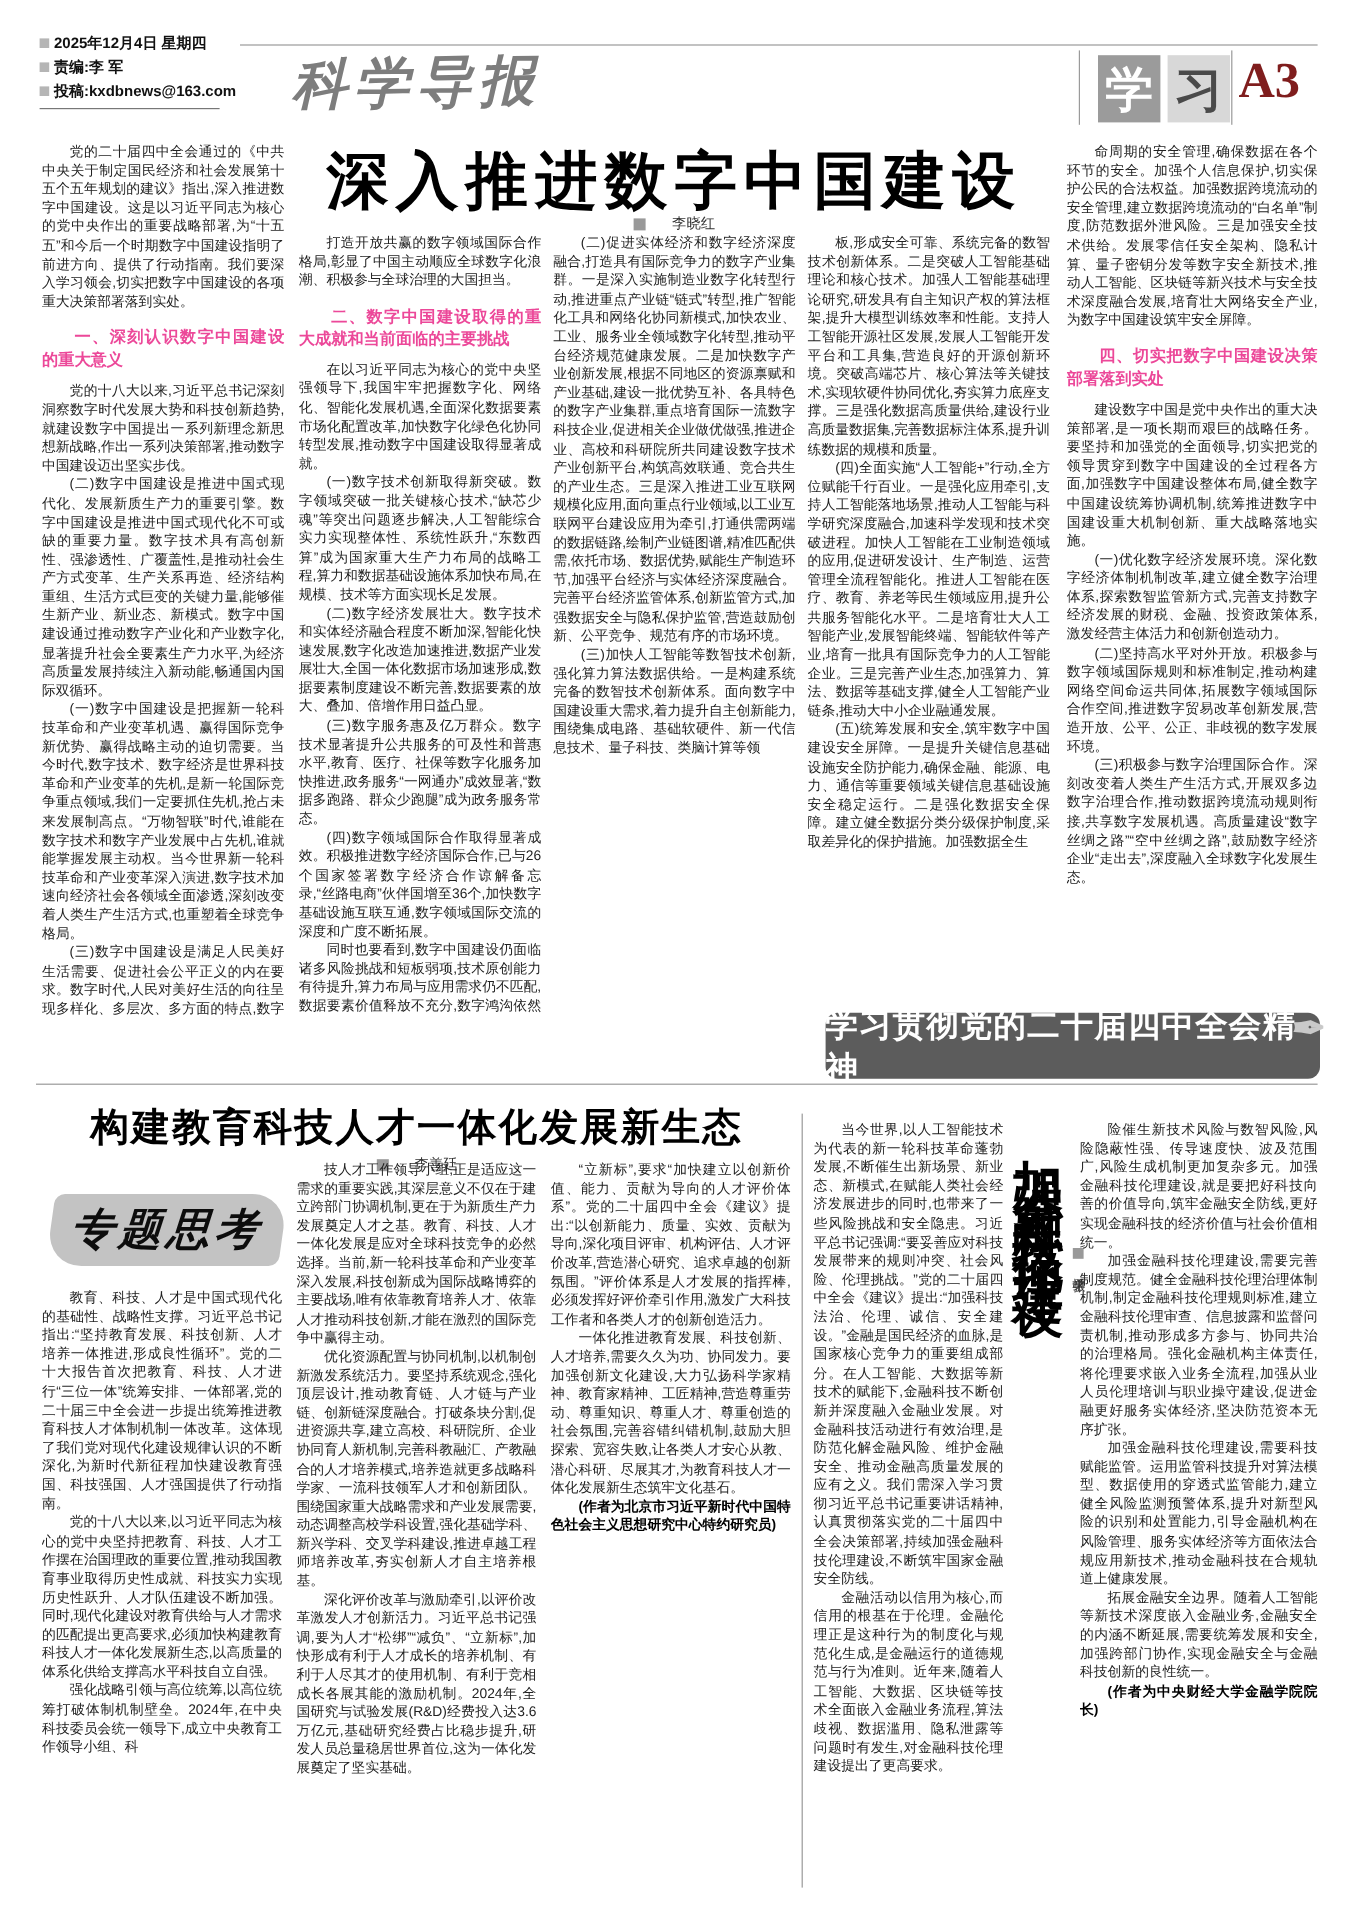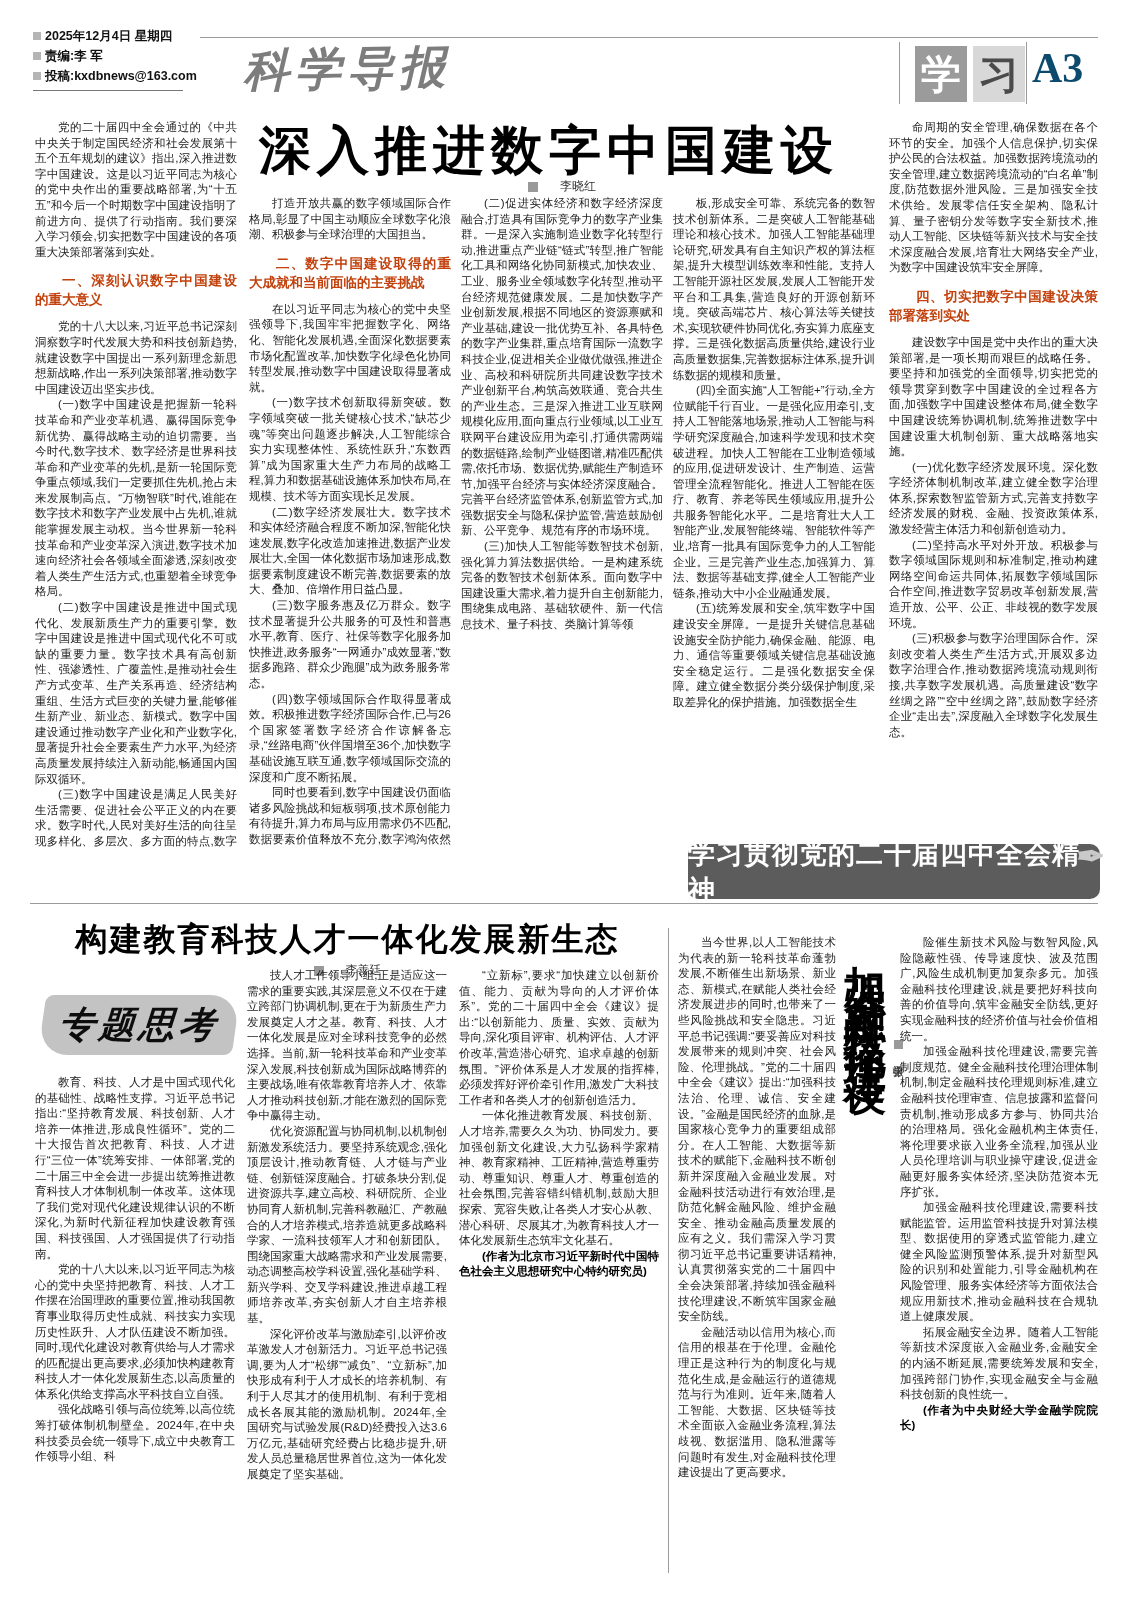--- a/index.html
+++ b/index.html
@@ -16,30 +16,30 @@
   .hdr-info { position:absolute; left:33px; top:26px; width:190px; font-size:12.5px; font-weight:bold; color:#111; line-height:20px; }
   .hdr-info .row { display:flex; align-items:center; }
   .sq-bullet { display:inline-block; width:8px; height:8px; background:#b5b5b5; margin-right:4px; flex:0 0 auto; }
   .hdr-underline { position:absolute; left:33px; top:90px; width:150px; height:1px; background:#777; }
   .masthead { position:absolute; left:243px; top:38px; width:260px; font-family:"Liberation Serif", serif;
     font-style:italic; font-weight:bold; font-size:46px; color:#7d7d7d; letter-spacing:6px; transform:rotate(-1deg); }
   .badge-box { position:absolute; top:46px; width:52px; height:56px; display:flex; align-items:center; justify-content:center;
     font-size:40px; font-weight:900; }
   .badge-xue { left:915px; background:#9b9b9b; color:#ffffff; }
   .badge-xi  { left:973px; background:#d8d8d8; color:#4a4a4a; }
-  .page-no { position:absolute; left:1032px; top:44px; font-family:"Liberation Serif", serif; font-weight:bold; font-size:42px; color:#0c4a6e; }
+  .page-no { position:absolute; left:1032px; top:44px; font-family:"Liberation Serif", serif; font-weight:bold; font-size:42px; color:#7f1d1d; }
 
   
   .col { position:absolute; overflow:hidden; font-size:11.5px; line-height:15.6px; text-align:justify; color:#222; }
   .para { text-indent:2em; }
-  .sec-heading { font-weight:bold; font-size:13.5px; line-height:19px; margin:11px 0 10px; text-indent:2em; color:#c2410c; }
+  .sec-heading { font-weight:bold; font-size:13.5px; line-height:19px; margin:11px 0 10px; text-indent:2em; color:#ec4899; }
   .attr-line { font-weight:bold; text-indent:2em; color:#000; }
 
   
-  .main-title { position:absolute; left:236px; top:116px; width:626px; text-align:center;
+  .main-title { position:absolute; left:249px; top:116px; width:626px; text-align:center;
     font-size:52px; font-weight:900; letter-spacing:6px; color:#000; white-space:nowrap; }
   .byline { position:absolute; font-size:12px; color:#333; display:flex; align-items:center; justify-content:center; gap:22px; }
   .main-byline { left:249px; top:178px; width:626px; }
   .byline .sq { width:10px; height:10px; background:#999; display:inline-block; }
 
   .banner { position:absolute; left:688px; top:844px; width:412px; height:55px; background:#5c5c5c; border-radius:10px;
     display:flex; align-items:center; justify-content:center; color:#fff; font-size:27px; font-weight:900; letter-spacing:1px; }
   .pen-icon { position:absolute; right:-6px; top:-8px; font-size:34px; color:#c9c9c9; }
   .pen-icon::before { content:"\2712"; }
 
@@ -88,22 +88,22 @@
   <h1 class="main-title">深入推进数字中国建设</h1>
   <div class="byline main-byline">
     <span class="sq"></span>
     <span>李晓红</span>
   </div>
 
   <div class="col" style="left:35px;  top:120px; width:202px; height:728px;">
       <p class="para">党的二十届四中全会通过的《中共中央关于制定国民经济和社会发展第十五个五年规划的建议》指出,深入推进数字中国建设。这是以习近平同志为核心的党中央作出的重要战略部署,为“十五五”和今后一个时期数字中国建设指明了前进方向、提供了行动指南。我们要深入学习领会,切实把数字中国建设的各项重大决策部署落到实处。</p>
       <p class="sec-heading">一、深刻认识数字中国建设的重大意义</p>
       <p class="para">党的十八大以来,习近平总书记深刻洞察数字时代发展大势和科技创新趋势,就建设数字中国提出一系列新理念新思想新战略,作出一系列决策部署,推动数字中国建设迈出坚实步伐。</p>
+      <p class="para">(二)数字中国建设是推进中国式现代化、发展新质生产力的重要引擎。数字中国建设是推进中国式现代化不可或缺的重要力量。数字技术具有高创新性、强渗透性、广覆盖性,是推动社会生产方式变革、生产关系再造、经济结构重组、生活方式巨变的关键力量,能够催生新产业、新业态、新模式。数字中国建设通过推动数字产业化和产业数字化,显著提升社会全要素生产力水平,为经济高质量发展持续注入新动能,畅通国内国际双循环。</p>
       <p class="para">(一)数字中国建设是把握新一轮科技革命和产业变革机遇、赢得国际竞争新优势、赢得战略主动的迫切需要。当今时代,数字技术、数字经济是世界科技革命和产业变革的先机,是新一轮国际竞争重点领域,我们一定要抓住先机,抢占未来发展制高点。“万物智联”时代,谁能在数字技术和数字产业发展中占先机,谁就能掌握发展主动权。当今世界新一轮科技革命和产业变革深入演进,数字技术加速向经济社会各领域全面渗透,深刻改变着人类生产生活方式,也重塑着全球竞争格局。</p>
-      <p class="para">(二)数字中国建设是推进中国式现代化、发展新质生产力的重要引擎。数字中国建设是推进中国式现代化不可或缺的重要力量。数字技术具有高创新性、强渗透性、广覆盖性,是推动社会生产方式变革、生产关系再造、经济结构重组、生活方式巨变的关键力量,能够催生新产业、新业态、新模式。数字中国建设通过推动数字产业化和产业数字化,显著提升社会全要素生产力水平,为经济高质量发展持续注入新动能,畅通国内国际双循环。</p>
       <p class="para">(三)数字中国建设是满足人民美好生活需要、促进社会公平正义的内在要求。数字时代,人民对美好生活的向往呈现多样化、多层次、多方面的特点,数字技术的普惠应用使优质公共服务惠及亿万群众,彰显全球治理的大国担当。</p>
     </div>
   <div class="col" style="left:249px; top:196px; width:202px; height:650px;">
       <p class="para">打造开放共赢的数字领域国际合作格局,彰显了中国主动顺应全球数字化浪潮、积极参与全球治理的大国担当。</p>
       <p class="sec-heading">二、数字中国建设取得的重大成就和当前面临的主要挑战</p>
       <p class="para">在以习近平同志为核心的党中央坚强领导下,我国牢牢把握数字化、网络化、智能化发展机遇,全面深化数据要素市场化配置改革,加快数字化绿色化协同转型发展,推动数字中国建设取得显著成就。</p>
       <p class="para">(一)数字技术创新取得新突破。数字领域突破一批关键核心技术,“缺芯少魂”等突出问题逐步解决,人工智能综合实力实现整体性、系统性跃升,“东数西算”成为国家重大生产力布局的战略工程,算力和数据基础设施体系加快布局,在规模、技术等方面实现长足发展。</p>
       <p class="para">(二)数字经济发展壮大。数字技术和实体经济融合程度不断加深,智能化快速发展,数字化改造加速推进,数据产业发展壮大,全国一体化数据市场加速形成,数据要素制度建设不断完善,数据要素的放大、叠加、倍增作用日益凸显。</p>
       <p class="para">(三)数字服务惠及亿万群众。数字技术显著提升公共服务的可及性和普惠水平,教育、医疗、社保等数字化服务加快推进,政务服务“一网通办”成效显著,“数据多跑路、群众少跑腿”成为政务服务常态。</p>
       <p class="para">(四)数字领域国际合作取得显著成效。积极推进数字经济国际合作,已与26个国家签署数字经济合作谅解备忘录,“丝路电商”伙伴国增至36个,加快数字基础设施互联互通,数字领域国际交流的深度和广度不断拓展。</p>

